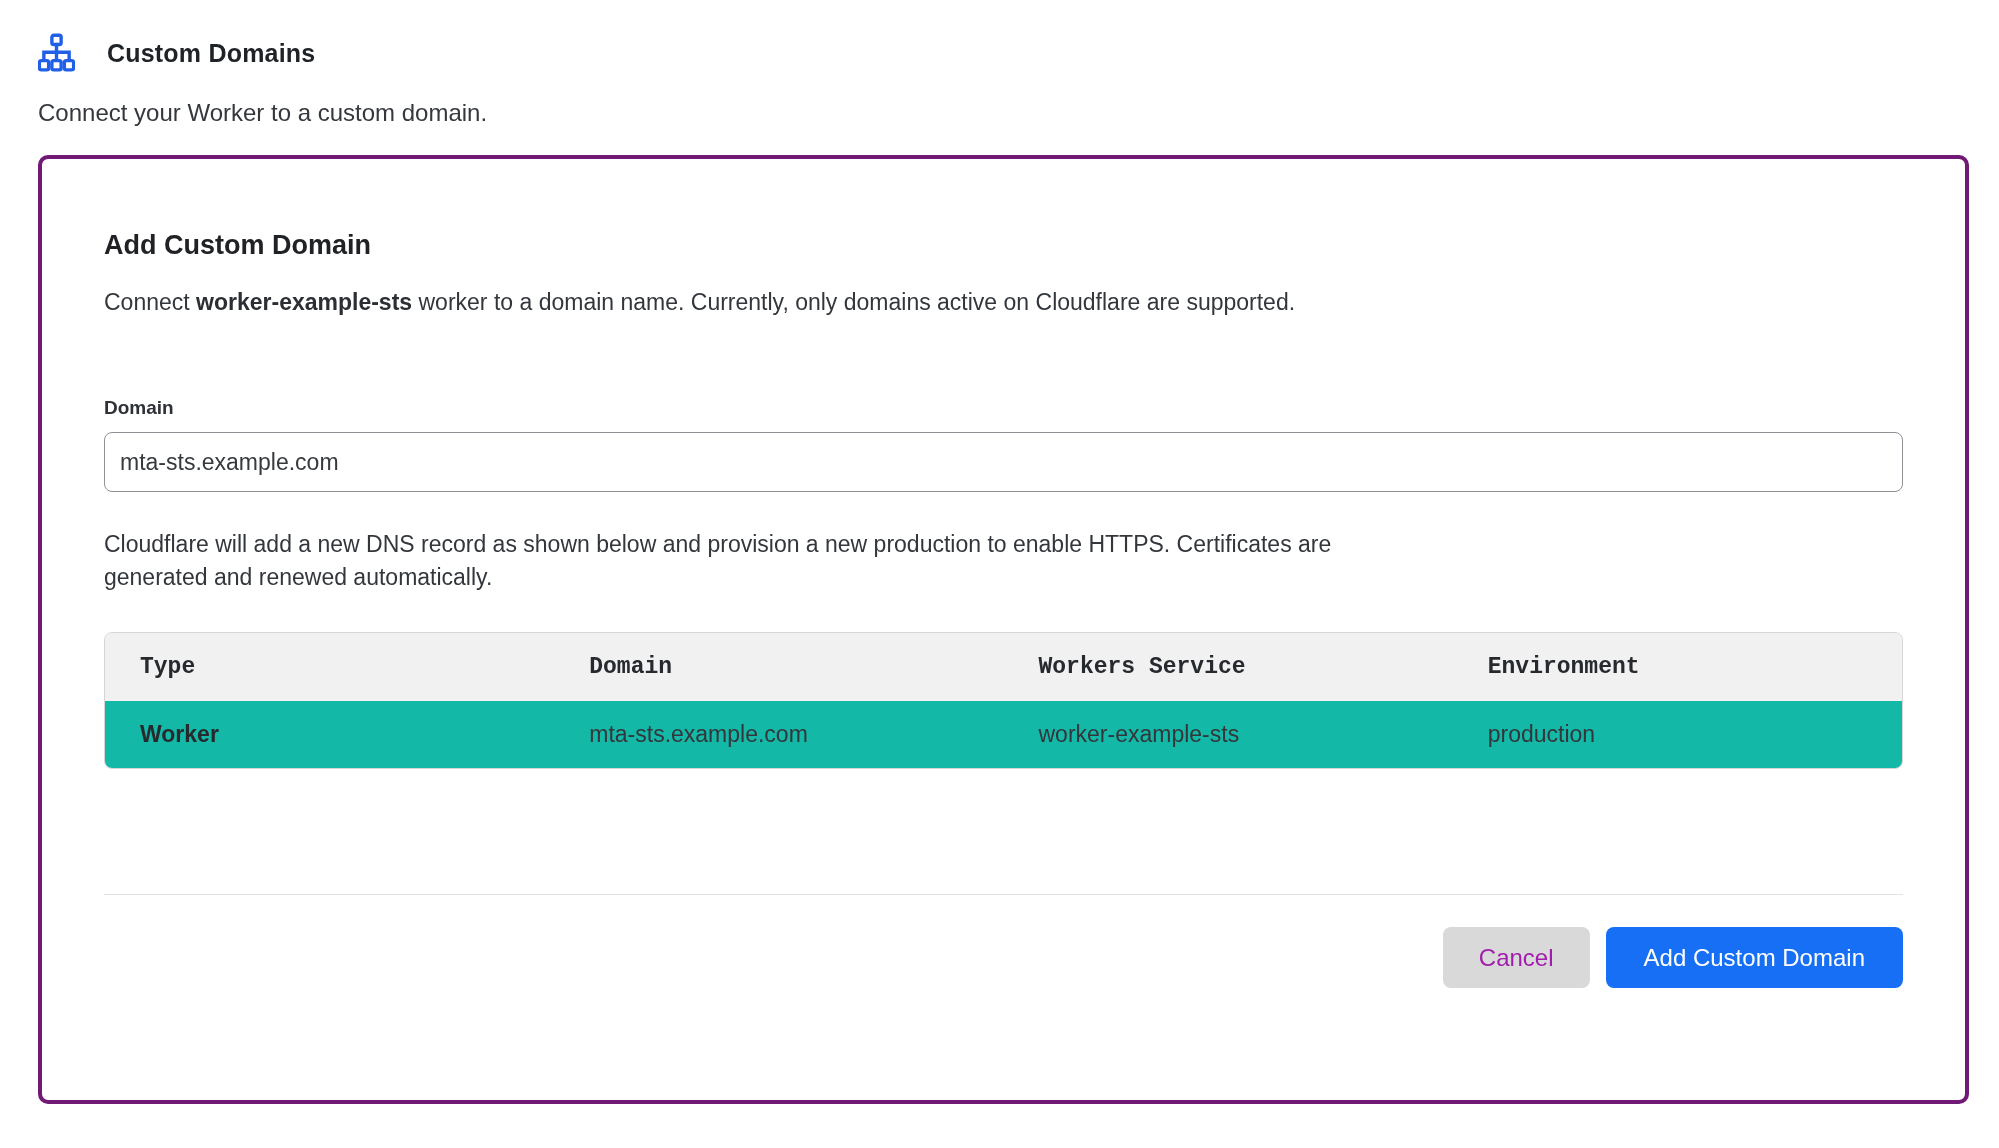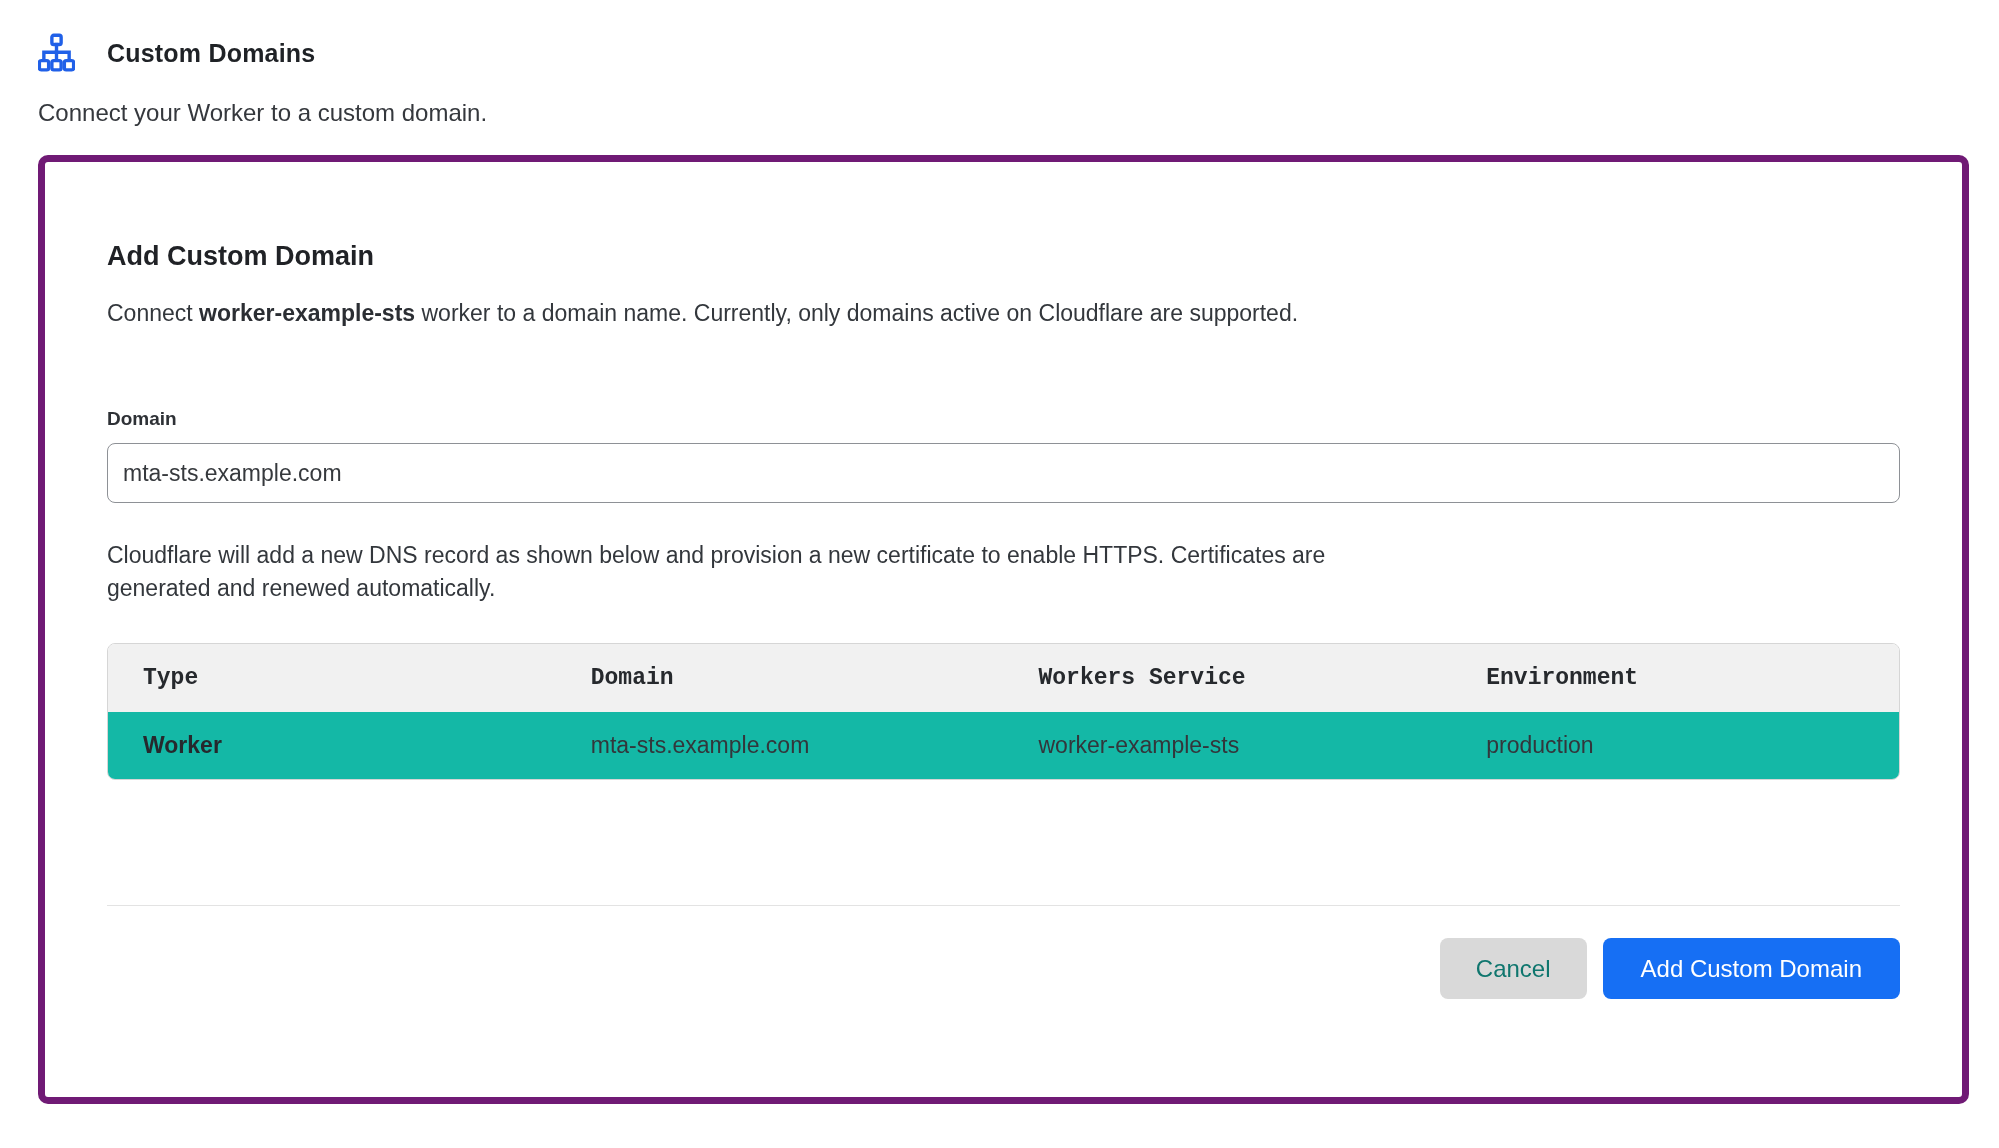--- a/index.html
+++ b/index.html
@@ -32,23 +32,23 @@
     cursor: pointer; border: none;
   }
   .docs-badge .badge-label { font-size: 21px; color: #4a43d9; }
   .book-icon svg { display: block; }
 
   
   .card {
     width: 1931px; height: 949px;
     margin: 20px 0 0 38px;
     background: #fff;
-    border: 7px solid #701a75;
+    border: 4px solid #701a75;
     border-radius: 10px;
-    padding: 12px 62px;
+    padding: 4px 62px;
   }
 
   .card h2 {
     font-size: 27px; font-weight: 600; color: #202226; line-height: 32px;
   }
   .heading-add { margin-top: 66px; }
   .heading-preview { margin-top: 37px; }
 
   .desc {
     margin-top: 26px;
@@ -101,21 +101,21 @@
   }
   .footer-actions {
     margin-top: 32px;
     display: flex; justify-content: flex-end; align-items: center; gap: 16px;
   }
   .btn {
     height: 61px; border: none; border-radius: 8px;
     font-family: "Liberation Sans", sans-serif;
     font-size: 24px; cursor: pointer; line-height: 61px;
   }
-  .btn-cancel { background: #d9d9d9; color: #0f766e; padding: 0 36px; }
+  .btn-cancel { background: #d9d9d9; color: #a21caf; padding: 0 36px; }
   .btn-primary { background: #166ff4; color: #ffffff; padding: 0 38px; }
 </style>
 </head>
 <body>
 
 <div class="page-header">
   <div class="title-row">
     <span class="sitemap-icon">
       <svg width="37" height="41" viewBox="0 0 24 26" fill="none" stroke="#2060e8" stroke-width="2.2" stroke-linecap="square">
         <rect x="9" y="1.2" width="6" height="6" rx="1.2"></rect>
@@ -138,21 +138,21 @@
 <div class="card">
 
   <h2 class="heading-add">Add Custom Domain</h2>
 
   <p class="desc"><span>Connect </span><b>worker-example-sts</b><span> worker to a domain name. Currently, only domains active on Cloudflare are supported.</span></p>
 
   <label class="field-label" for="domain-input">Domain</label>
   <input id="domain-input" class="domain-input" type="text" value="mta-sts.example.com" style="">
 
 
-  <p class="preview-desc">Cloudflare will add a new DNS record as shown below and provision a new certificate to enable HTTPS. Certificates are generated and renewed automatically.</p>
+  <p class="preview-desc">Cloudflare will add a new DNS record as shown below and provision a new production to enable HTTPS. Certificates are generated and renewed automatically.</p>
 
   <div class="table-wrap">
     <table>
       <thead>
         <tr>
           <th>Type</th>
           <th>Domain</th>
           <th>Workers Service</th>
           <th>Environment</th>
         </tr>

